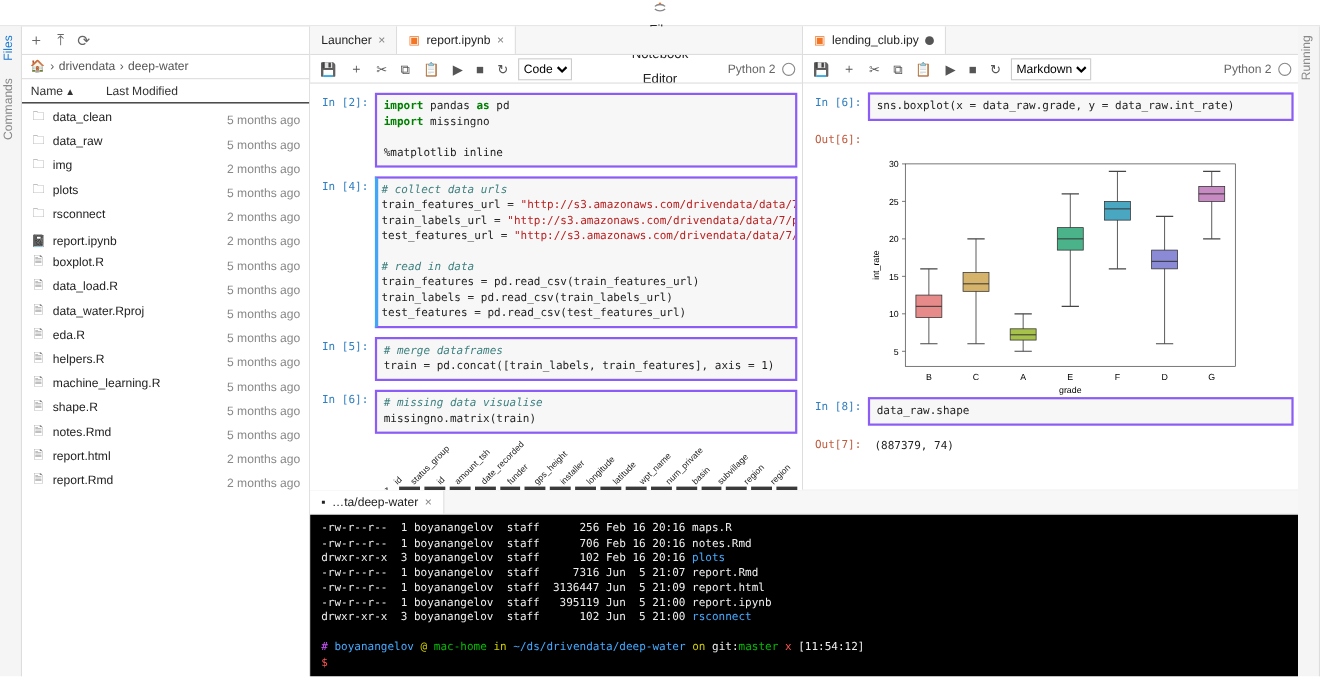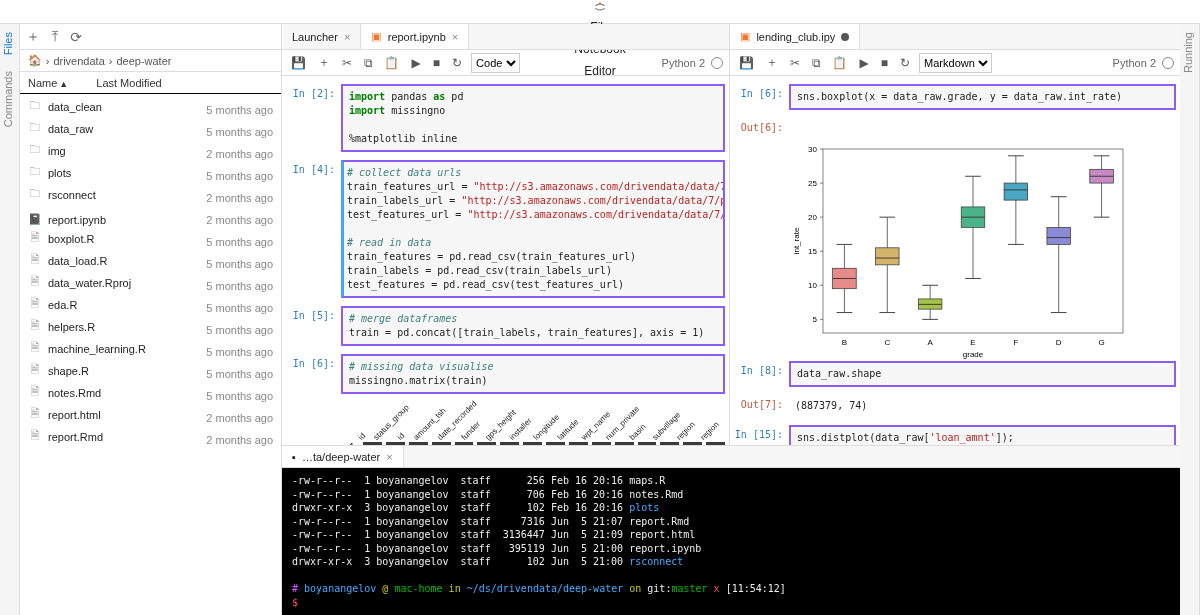--- a/index.html
+++ b/index.html
@@ -428,24 +428,20 @@
                 <text x="10" y="100" text-anchor="middle" font-size="8" transform="rotate(-90 10 100)">int_rate</text>
               </svg></div>
             <div class="cell">
               <div class="prompt">In [8]:</div>
               <div class="cell-body">data_raw.shape</div>
             </div>
             <div class="cell output">
               <div class="prompt out">Out[7]:</div>
               <div class="cell-body">(887379, 74)</div>
             </div>
-            <div class="cell">
-              <div class="prompt">In [15]:</div>
-              <div class="cell-body">sns.distplot(data_raw[<span class="st">'loan_amnt'</span>]);</div>
-            </div>
           </div>
       </div>
 
     </div>
 
     <div class="terminal-pane">
       <div class="term-tabbar">
         <div class="nb-tab active">
           <span>▪</span>
           <span>…ta/deep-water</span>

